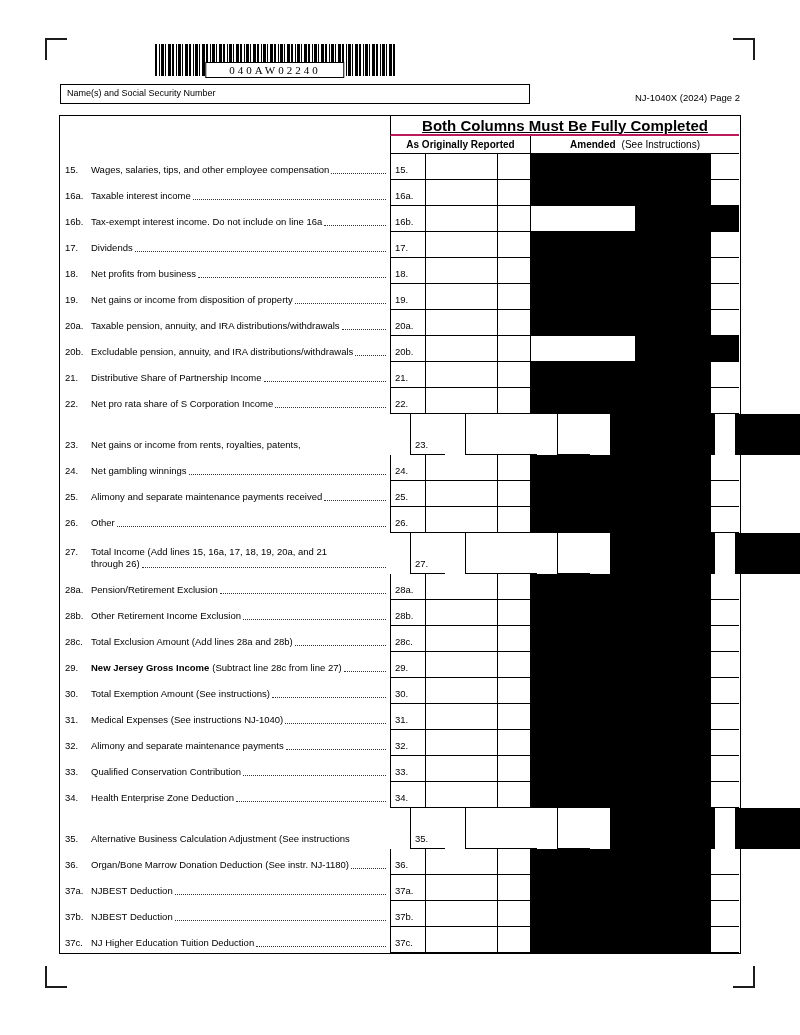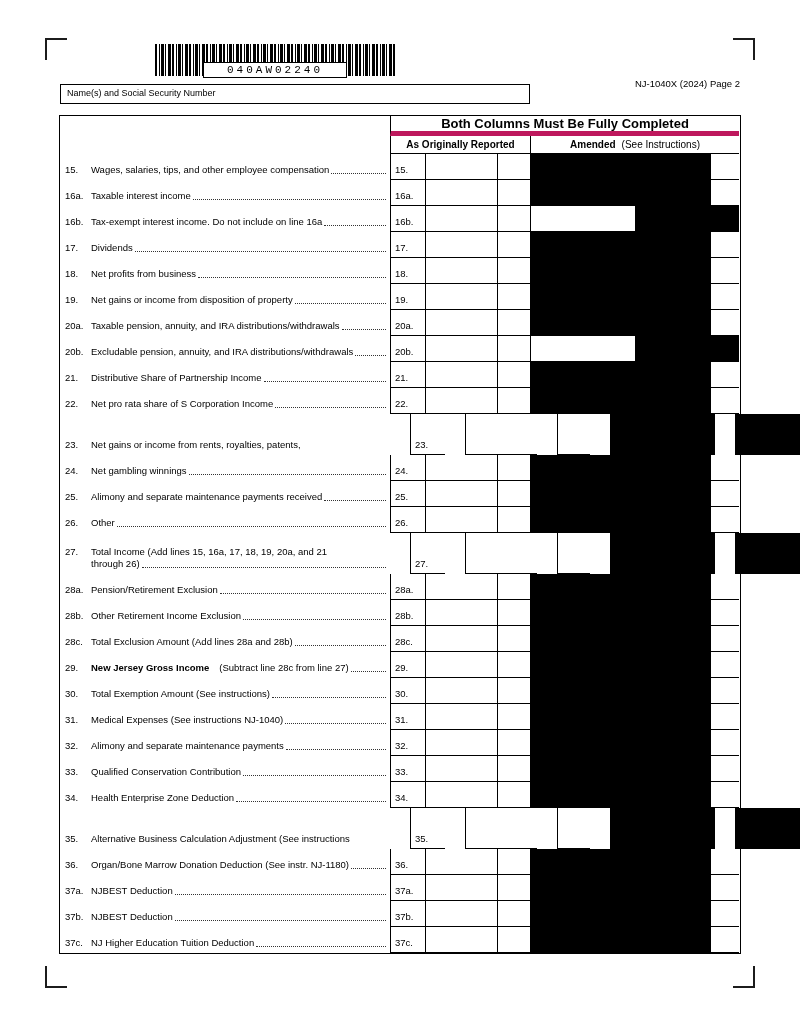--- a/index.html
+++ b/index.html
@@ -21,63 +21,63 @@
   .barcode {
     position:absolute; left:155px; top:44px; width:240px; height:32px;
     background:repeating-linear-gradient(90deg,
       #000 0 2px, #fff 2px 4px, #000 4px 5px, #fff 5px 6px,
       #000 6px 9px, #fff 9px 10px, #000 10px 11px, #fff 11px 13px,
       #000 13px 16px, #fff 16px 17px);
   }
   .barcode-label {
     position:absolute; left:50%; bottom:-2px; transform:translateX(-50%);
     background:#fff; border:1px solid #000;
-    font-family:Liberation Mono, monospace; font-size:11px; letter-spacing:3px;
+    font-family:Liberation Serif, serif; font-size:11px; letter-spacing:3px;
     line-height:14px; padding:0 23px; white-space:nowrap;
   }
 
   
   .name-box {
     position:absolute; left:60px; top:84px; width:470px; height:20px;
     border:1.5px solid #000; padding:3px 6px; font-size:9px; background:#fff;
   }
 
-  .form-ref { position:absolute; top:78px; right:60px; font-size:9.5px; }
+  .form-ref { position:absolute; top:92px; right:60px; font-size:9.5px; }
 
   
   .form-table {
     position:absolute; left:59px; top:115px; width:682px;
     border:1.5px solid #000; background:#fff;
   }
   .hdr1 { display:grid; grid-template-columns:330px 349px; height:20px; }
   .hdr1 .title {
-    border-left:1px solid #000; border-bottom:5px solid #be185d;
-    font-weight:bold; font-size:13px;
-    display:flex; align-items:center; justify-content:center;
+    border-left:1px solid #000; border-bottom:2px solid #be185d;
+    font-weight:bold; font-size:15px;
+    display:flex; align-items:center; justify-content:center;text-decoration:underline;
   }
   .hdr2 { display:grid; grid-template-columns:330px 140px 209px; height:18px; }
   .hdr2 .col {
     border-left:1px solid #000; border-bottom:1px solid #000;
     font-size:10px; font-weight:bold;
     display:flex; align-items:center; justify-content:center;text-align:right;
   }
   .hdr2 .col .rest { font-weight:normal; margin-left:6px; }
 
   .row { display:grid; grid-template-columns:330px 35px 72px 33px 105px 75px 29px; height:26px; }
   .row.tall { height:41px;gap:20px; }
   .cell { border-left:1px solid #000; border-bottom:1px solid #000; background:#fff; }
   .cell.black { background:#000; }
   .cell.desc {
     border:none; display:flex; flex-direction:column; justify-content:flex-end;
     padding:0 2px 4px 5px; font-size:9.5px; background:transparent;
   }
   .desc-line { display:flex; align-items:flex-end; white-space:nowrap; line-height:12px; }
   .linenum, .indent { flex:0 0 26px; }
   .bold { font-weight:bold; }
-  .bold + .dtext { margin-left:10px; }
+  .bold + .dtext { margin-left:3px; }
   .leader { flex:1 1 4px; min-width:4px; border-bottom:1.5px dotted #333; margin:0 2px 2px 2px; }
   .cell.num { font-size:9.5px; display:flex; align-items:flex-end; padding:0 0 4px 4px; }
 </style>
 </head>
 <body>
 
 <div class="crop tl"></div>
 <div class="crop tr"></div>
 <div class="crop bl"></div>
 <div class="crop br"></div>

